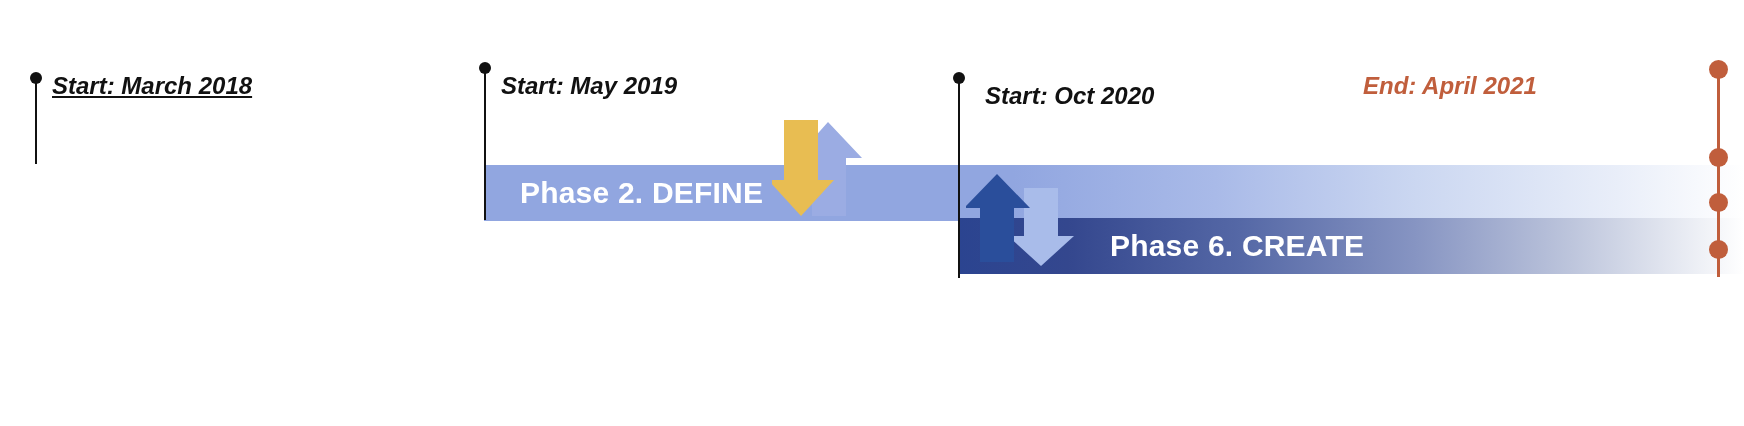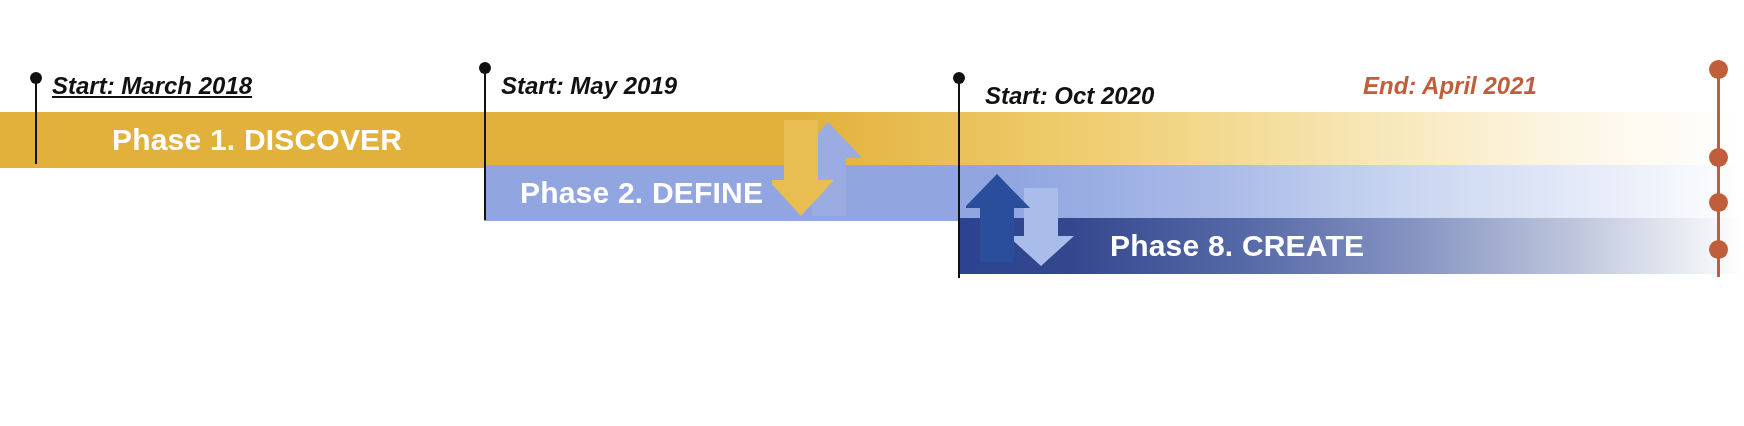--- a/index.html
+++ b/index.html
@@ -46,30 +46,27 @@
   }
 
   
   .arrow{position:absolute;}
 </style>
 </head>
 <body>
 
 <div id="stage">
 
-  <div class="bar" id="bar1">
-    <span class="bar-label">Phase 1. DISCOVER</span>
-  </div>
 
   <div class="bar" id="bar2">
     <span class="bar-label">Phase 2. DEFINE</span>
   </div>
 
   <div class="bar" id="bar3">
-    <span class="bar-label">Phase 8. CREATE</span>
+    <span class="bar-label">Phase 6. CREATE</span>
   </div>
 
   <svg class="arrow" id="arrow-pair-1" style="left:772px;top:118px;" width="92" height="102" viewBox="0 0 92 102">
 
     <polygon points="56,4 90,40 74,40 74,98 40,98 40,40 24,40" fill="#9BACE3"></polygon>
 
     <polygon points="12,2 46,2 46,62 62,62 29,98 -4,62 12,62" fill="#E8BD52"></polygon>
   </svg>
 
   <svg class="arrow" id="arrow-pair-2" style="left:966px;top:174px;" width="110" height="92" viewBox="0 0 110 92">

